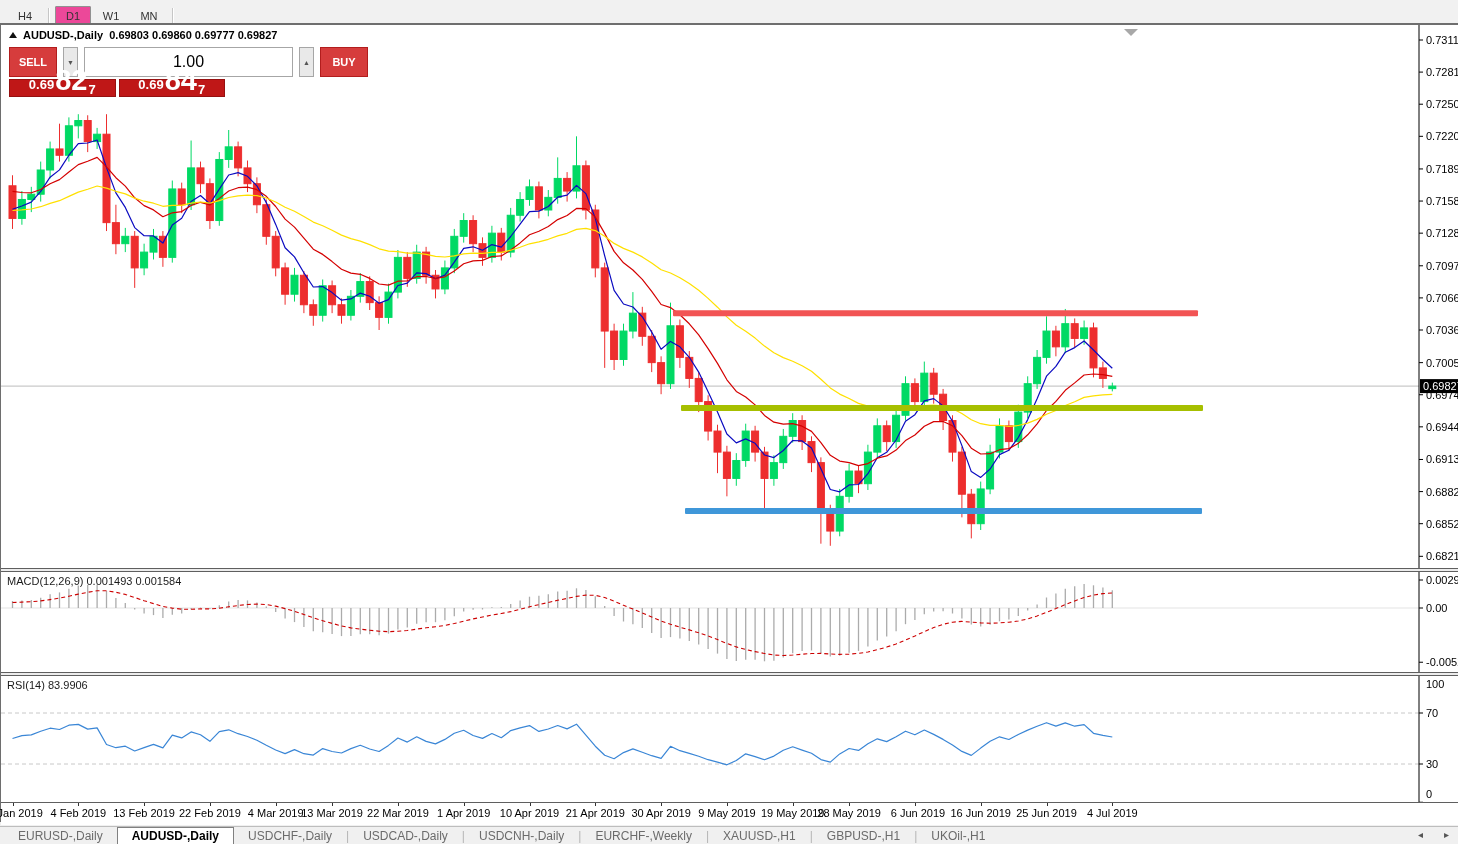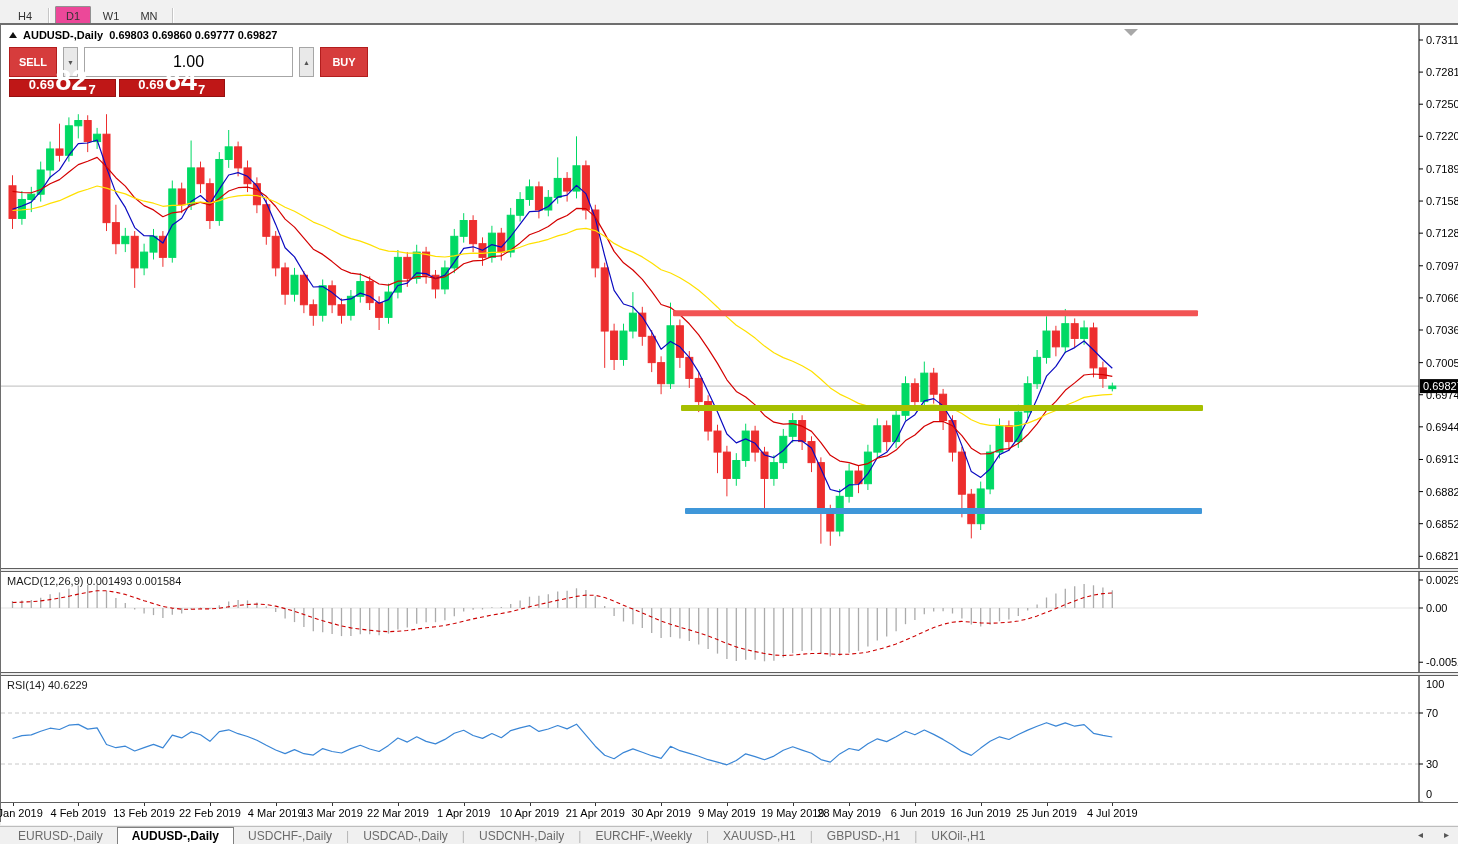--- a/index.html
+++ b/index.html
@@ -513,21 +513,21 @@
         <line x1="1418" y1="90.24148606811146" x2="1422" y2="90.24148606811146" stroke="#000"></line>
         <text x="1425" y="94.24148606811146" font-size="11" fill="#000" font-family="Liberation Sans,sans-serif">-0.005256</text>
       </svg>
   </div>
 
   <div class="splitter" id="split2"></div>
 
   <div class="panel" id="rsiPanel">
     <div class="ind-label">
       <span>RSI(14)</span>
-      <span>40.6229</span>
+      <span>83.9906</span>
     </div>
     <svg id="rsiSvg" width="1457" height="126">
         <line x1="0" y1="37" x2="1418" y2="37" stroke="#c8c8c8" stroke-dasharray="4 3"></line>
         <line x1="0" y1="88" x2="1418" y2="88" stroke="#c8c8c8" stroke-dasharray="4 3"></line>
         <polyline points="11.5,62.5 20.9,59.7 30.3,58.9 39.7,55.2 49.1,52.2 58.5,53.5 67.9,49.2 77.3,48.4 86.7,53.1 96.10000000000001,51.9 105.5,68.5 114.9,71.7 124.30000000000001,70.2 133.7,75.0 143.1,71.6 152.5,68.4 161.9,71.9 171.3,59.1 180.70000000000002,61.9 190.1,55.9 199.5,58.8 208.9,65.3 218.3,55.6 227.70000000000002,53.8 237.10000000000002,57.7 246.5,60.5 255.9,64.2 265.3,69.3 274.7,74.0 284.1,77.6 293.5,73.6 302.90000000000003,77.7 312.3,79.1 321.7,72.6 331.1,75.5 340.5,77.0 349.90000000000003,72.6 359.3,69.3 368.7,73.0 378.1,75.5 387.5,69.4 396.90000000000003,62.0 406.3,66.1 415.7,60.8 425.1,65.4 434.5,67.9 443.90000000000003,63.4 453.3,57.2 462.70000000000005,54.3 472.1,59.5 481.5,62.4 490.90000000000003,57.5 500.3,61.7 509.70000000000005,54.6 519.1,51.8 528.5,49.6 537.9,55.4 547.3000000000001,53.0 556.7,49.5 566.1,52.9 575.5,48.2 584.9,59.1 594.3000000000001,70.2 603.7,79.3 613.1,82.7 622.5,76.6 631.9,72.9 641.3000000000001,76.2 650.7,79.7 660.1,82.4 669.5,70.3 678.9,74.7 688.3000000000001,77.4 697.7,80.3 707.1,83.7 716.5,86.1 725.9,88.8 735.3000000000001,84.5 744.7,77.8 754.1,80.6 763.5,83.8 772.9,80.1 782.3000000000001,74.2 791.7,70.8 801.1,74.1 810.5,77.3 819.9,83.6 829.3000000000001,86.1 838.7,77.9 848.1,72.5 857.5,74.4 866.9,67.8 876.3000000000001,62.8 885.7,65.6 895.1,60.7 904.5,55.2 913.9000000000001,58.8 923.3000000000001,54.0 932.7,58.4 942.1,63.4 951.5,69.0 960.9000000000001,75.4 970.3000000000001,79.4 979.7,72.1 989.1,65.3 998.5,60.8 1007.9000000000001,63.5 1017.3000000000001,58.5 1026.7,54.1 1036.1000000000001,50.3 1045.5,46.7 1054.9,50.1 1064.3,46.9 1073.7,50.2 1083.1000000000001,48.6 1092.5,57.3 1101.9,59.4 1111.3,61.0" fill="none" stroke="#3a86d6" stroke-width="1.2" stroke-linejoin="round"></polyline>
         <line x1="1418" y1="0" x2="1418" y2="126" stroke="#000"></line>
         <line x1="1418" y1="-1.25" x2="1422" y2="-1.25" stroke="#000"></line>
         <text x="1425" y="12" font-size="11" fill="#000" font-family="Liberation Sans,sans-serif">100</text>
         <line x1="1418" y1="37" x2="1422" y2="37" stroke="#000"></line>
         <text x="1425" y="41" font-size="11" fill="#000" font-family="Liberation Sans,sans-serif">70</text>

